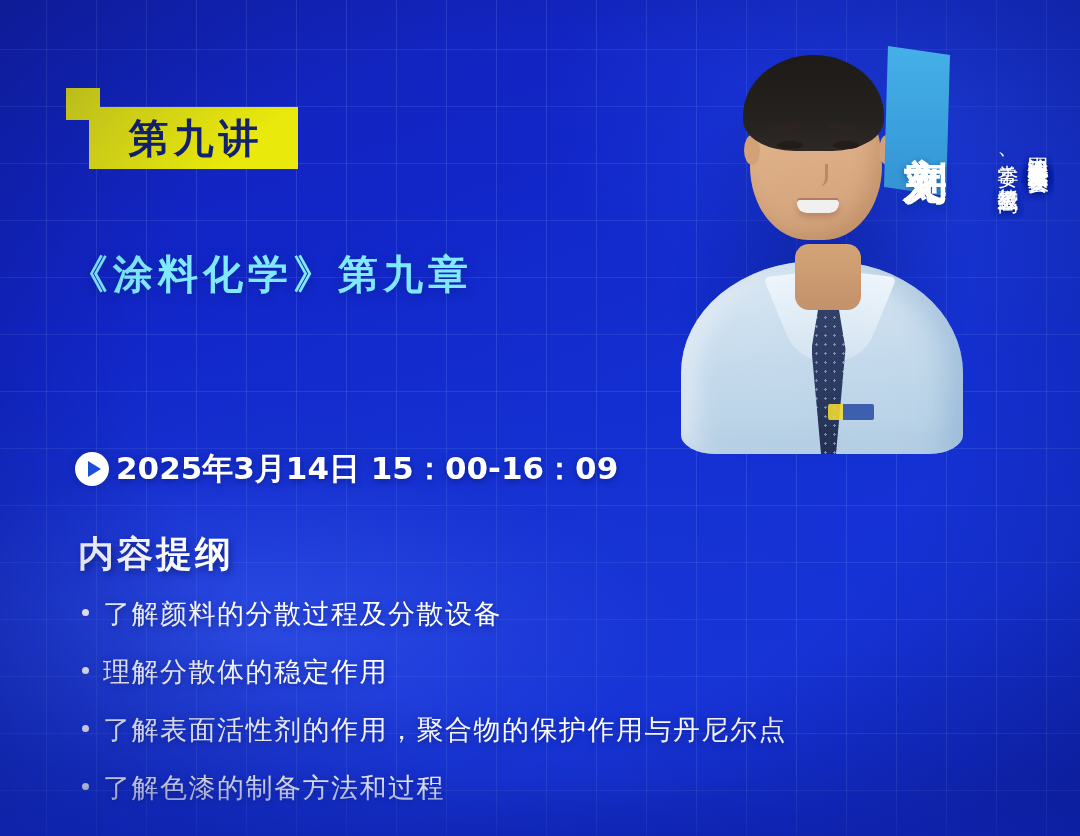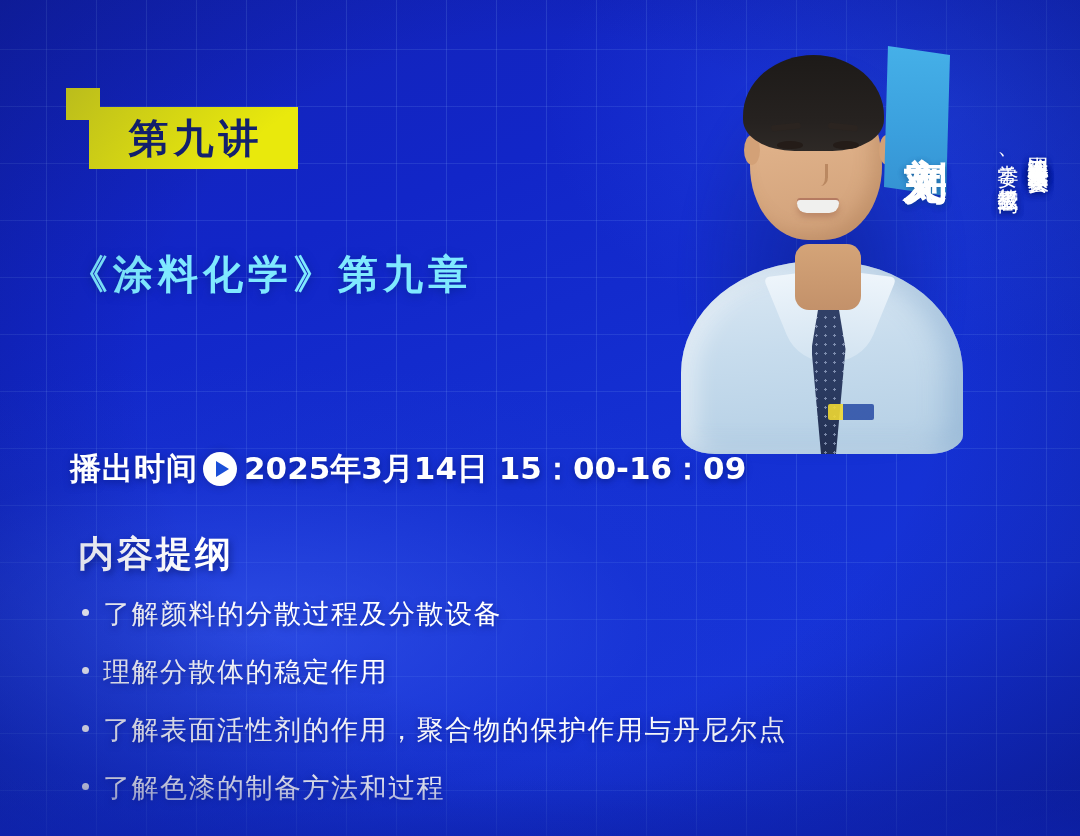--- a/index.html
+++ b/index.html
@@ -424,21 +424,20 @@
     <div class="badge-square"></div>
     <div class="badge-bar">
       <span>第九讲</span>
     </div>
   </div>
 
   <div class="chapter-line">《涂料化学》第九章</div>
 
 
   <div class="airtime">
-    <span class="airtime-label">播出时间</span>
     <span class="play-icon"></span>
     <span class="airtime-date">2025年3月14日 15：00-16：09</span>
   </div>
 
   <div class="outline-heading">内容提纲</div>
 
   <ul class="outline-list">
     <li class="outline-item">
       <span class="outline-dot"></span>
       <span>了解颜料的分散过程及分散设备</span>

